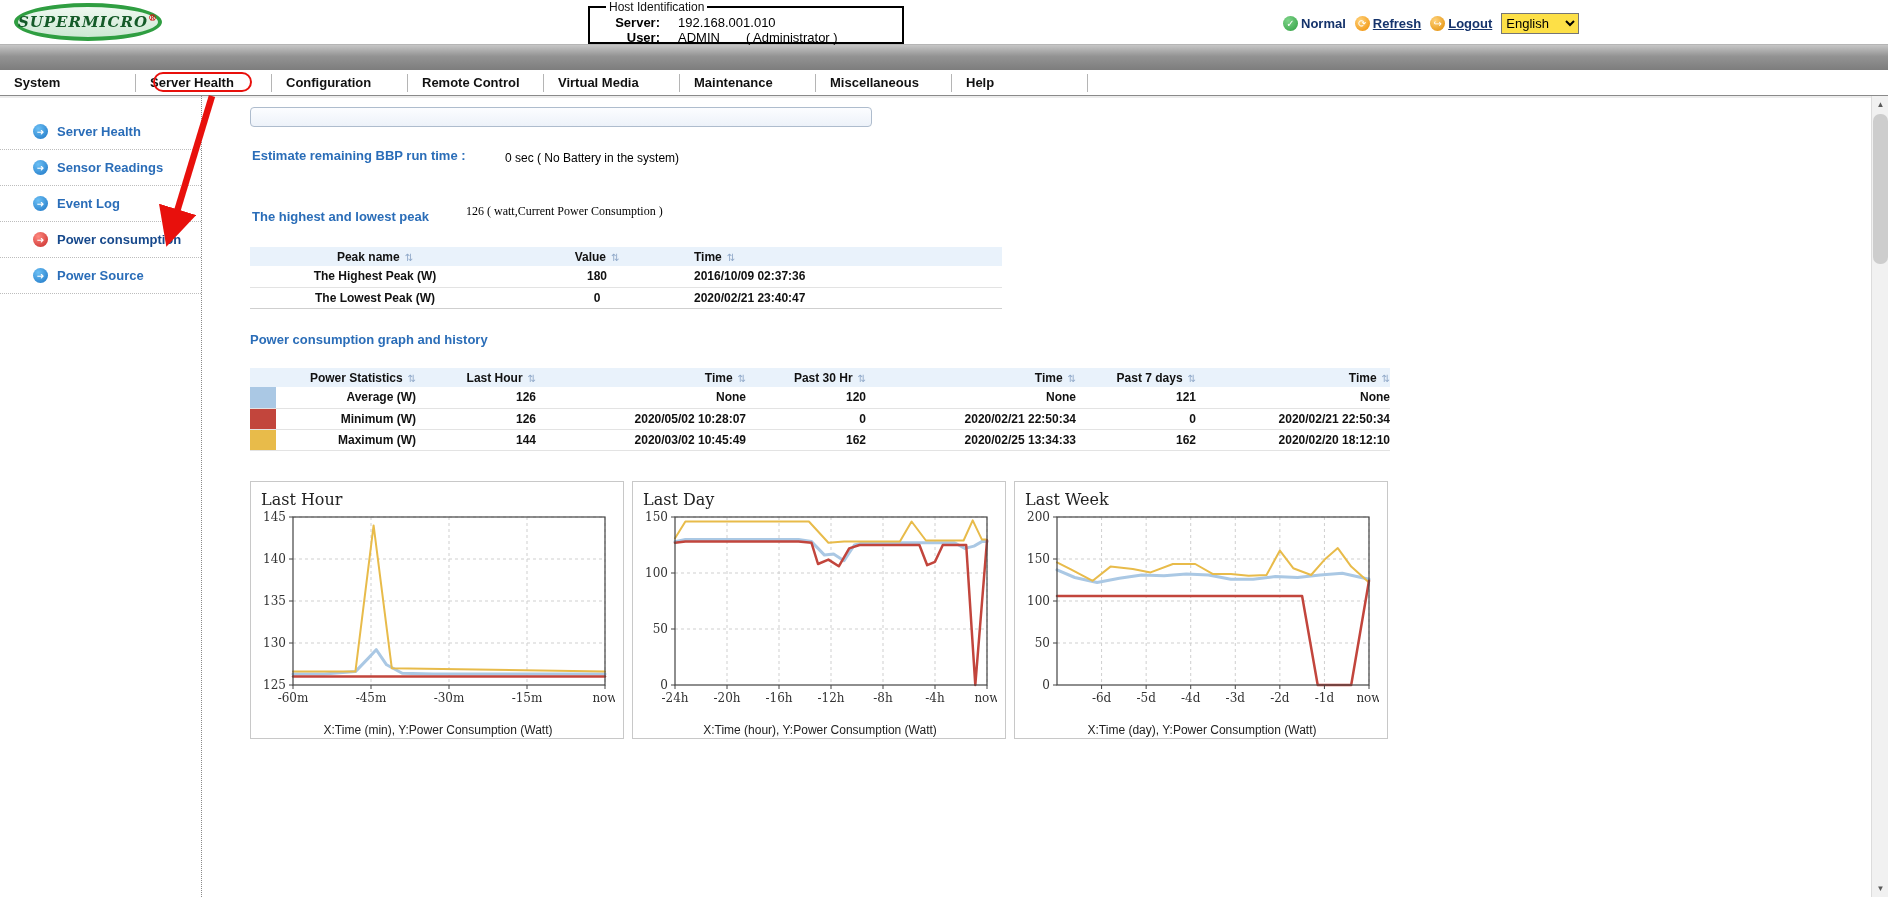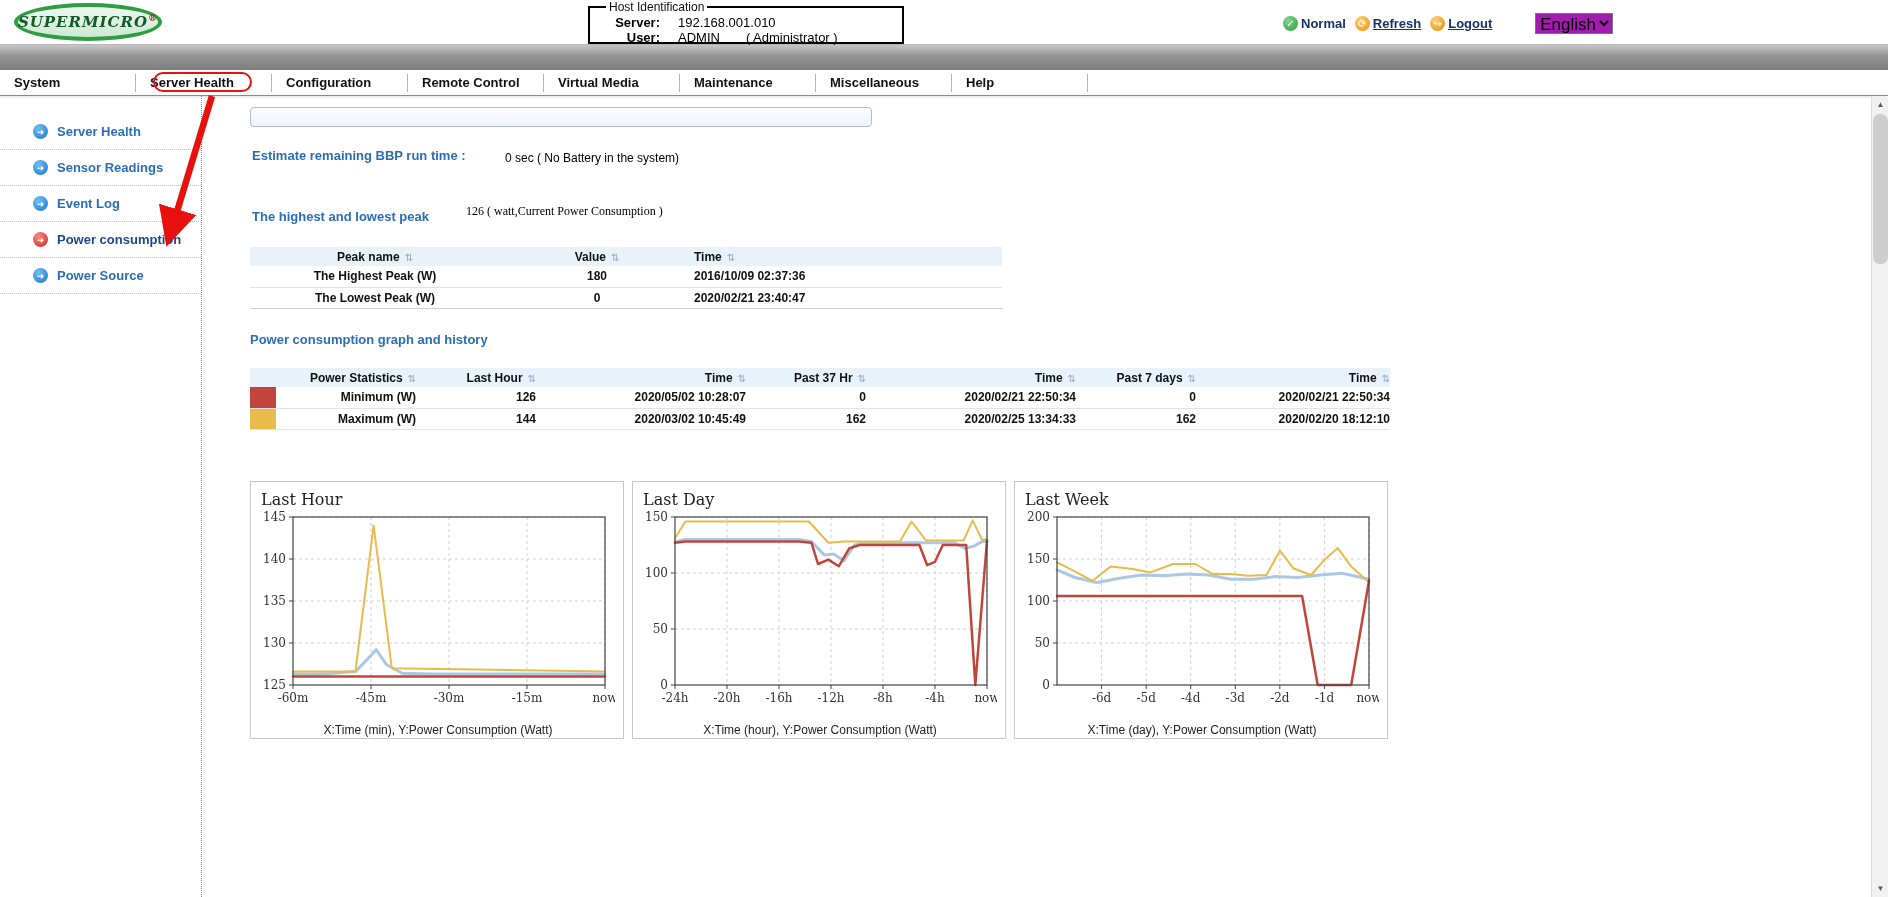--- a/index.html
+++ b/index.html
@@ -24,22 +24,22 @@
   .host-role { margin-left:26px; }
 
   .top-right { position:absolute; left:1283px; top:13px; display:flex; align-items:center; gap:3px; }
   .status-icon, .refresh-icon, .logout-icon { width:15px; height:15px; border-radius:50%;
     display:flex; align-items:center; justify-content:center; color:#fff; font-size:10px; line-height:15px; }
   .status-icon { background:radial-gradient(circle at 35% 30%, #7ed489, #2f9e41); }
   .refresh-icon { background:radial-gradient(circle at 35% 30%, #ffd27a, #ef8c00); }
   .logout-icon  { background:radial-gradient(circle at 35% 30%, #ffd27a, #e08a00); }
   .top-link { font-size:13px; font-weight:bold; color:#15336b; text-decoration:none; margin-right:6px; }
   .top-link.underlined { text-decoration:underline; cursor:pointer; }
-  .lang-select { width:78px; height:21px; font-size:17px; font-family:"Liberation Sans",sans-serif;
-    border:1px solid #767676; background:#a21caf;margin-left:34px; }
+  .lang-select { width:78px; height:21px; font-size:13px; font-family:"Liberation Sans",sans-serif;
+    border:1px solid #767676; background:#fde047; }
 
   
   .gray-band { height:26px; background:linear-gradient(#c6c6c6, #939393 45%, #7d7d7d); border-top:1px solid #b5b5b5; }
 
   
   .menubar { position:relative; height:26px; background:#fff; display:flex; align-items:center;
     border-bottom:1px solid #8a8a8a; box-shadow:0 2px 0 #ececec; }
   .menu-item { width:136px; padding-left:14px; font-size:13px; font-weight:bold; color:#111;
     border-right:1px solid #b5b5b5; height:18px; line-height:18px; cursor:pointer; white-space:nowrap; }
   .menu-highlight-box { position:absolute; left:153px; top:2px; width:99px; height:20px;
@@ -214,27 +214,37 @@
 
       <div class="blue-heading" style="left:48px; top:236px;">Power consumption graph and history</div>
 
       <table class="stats-table">
         <thead>
           <tr>
             <th class="swatch"></th>
             <th><span>Power Statistics</span><span class="sort">⇅</span></th>
             <th><span>Last Hour</span><span class="sort">⇅</span></th>
             <th><span>Time</span><span class="sort">⇅</span></th>
-            <th><span>Past 37 Hr</span><span class="sort">⇅</span></th>
+            <th><span>Past 30 Hr</span><span class="sort">⇅</span></th>
             <th><span>Time</span><span class="sort">⇅</span></th>
             <th><span>Past 7 days</span><span class="sort">⇅</span></th>
             <th><span>Time</span><span class="sort">⇅</span></th>
           </tr>
         </thead>
         <tbody>
+          <tr>
+            <td class="swatch" style="background: rgb(170, 200, 228);"></td>
+            <td>Average (W)</td>
+            <td>126</td>
+            <td>None</td>
+            <td>120</td>
+            <td>None</td>
+            <td>121</td>
+            <td>None</td>
+          </tr>
           <tr>
             <td class="swatch" style="background: rgb(194, 69, 60);"></td>
             <td>Minimum (W)</td>
             <td>126</td>
             <td>2020/05/02 10:28:07</td>
             <td>0</td>
             <td>2020/02/21 22:50:34</td>
             <td>0</td>
             <td>2020/02/21 22:50:34</td>
           </tr>

